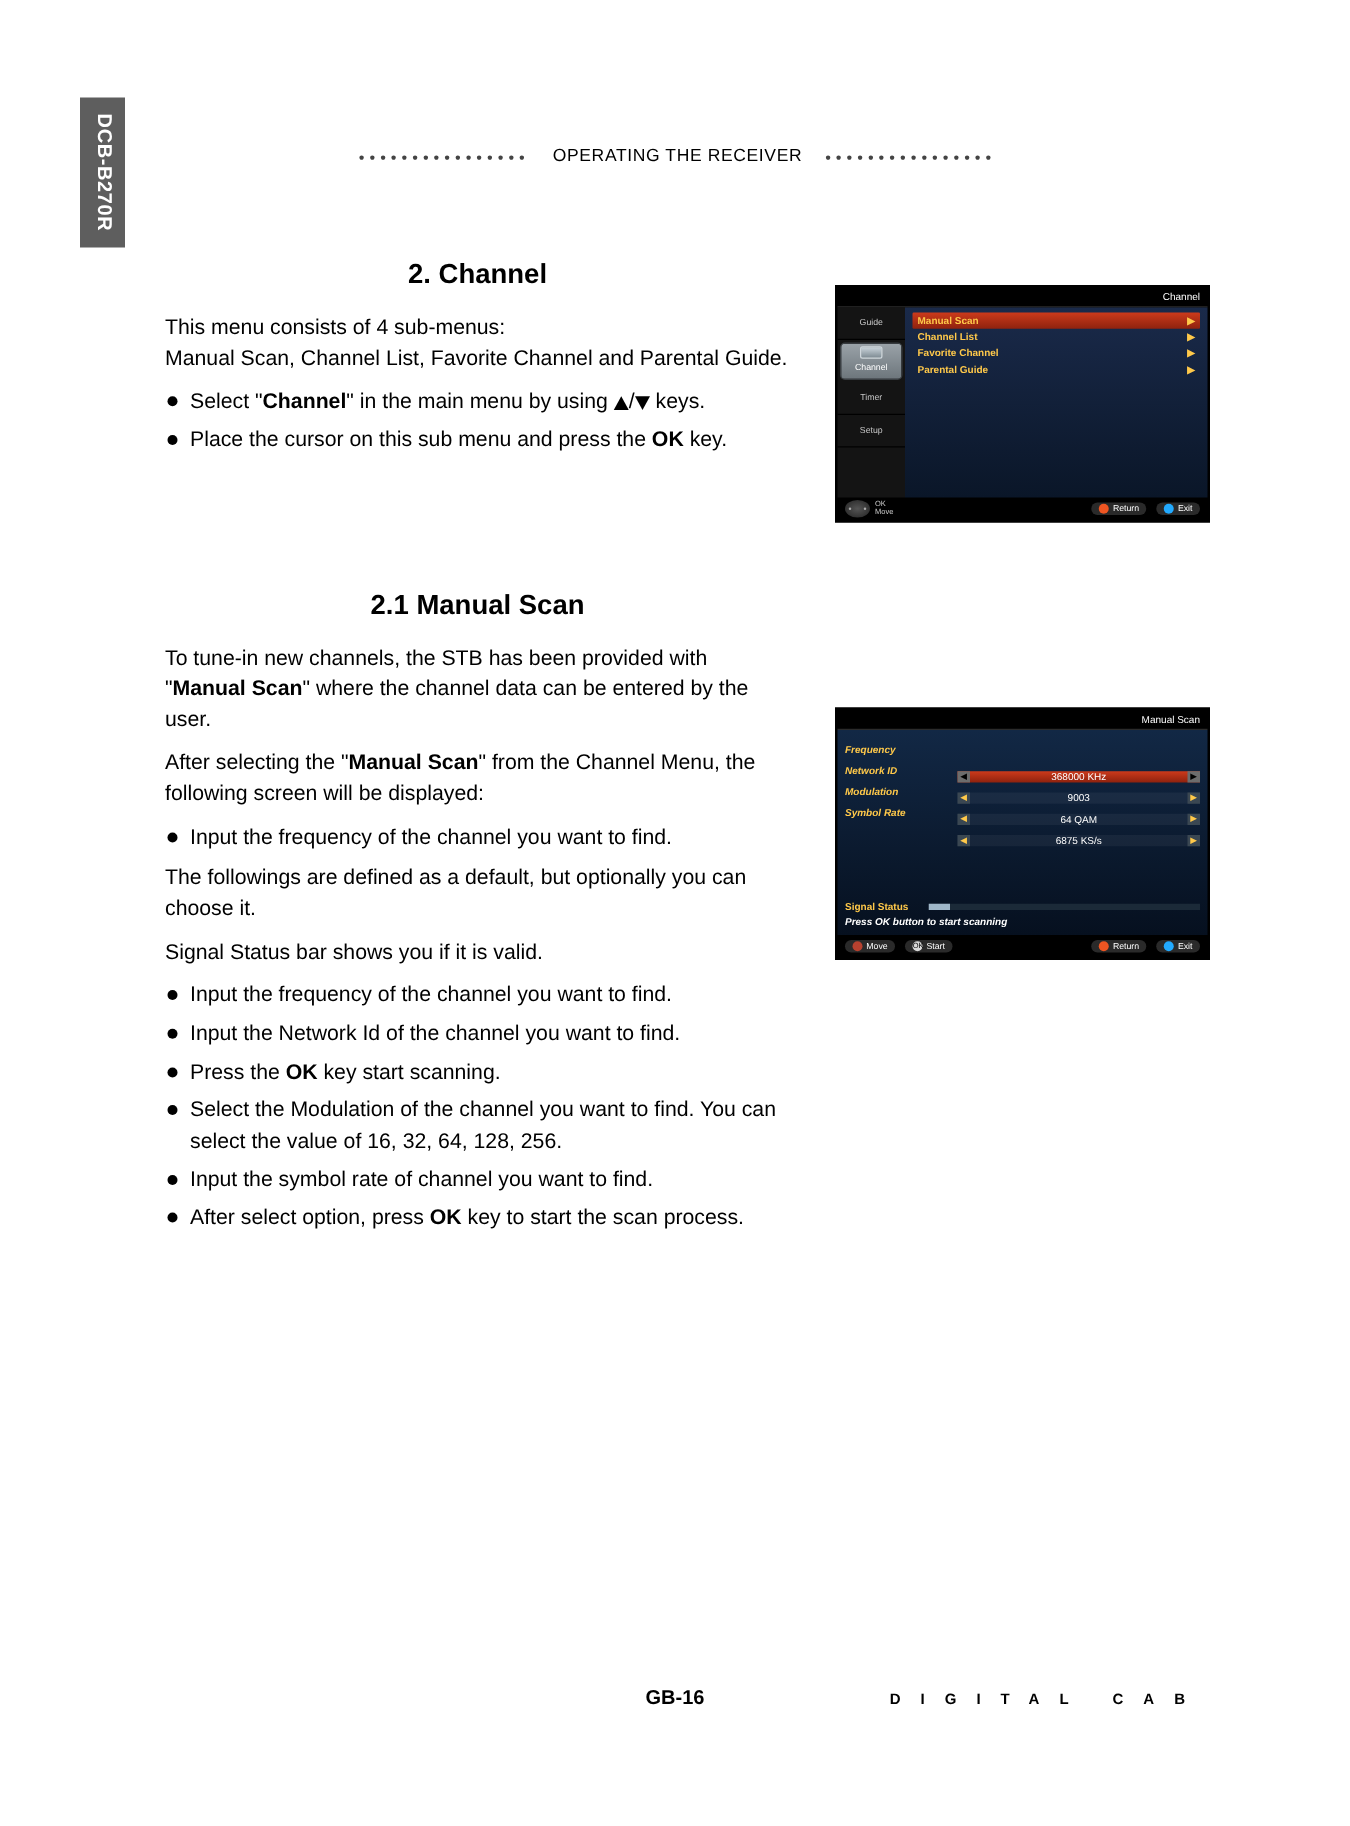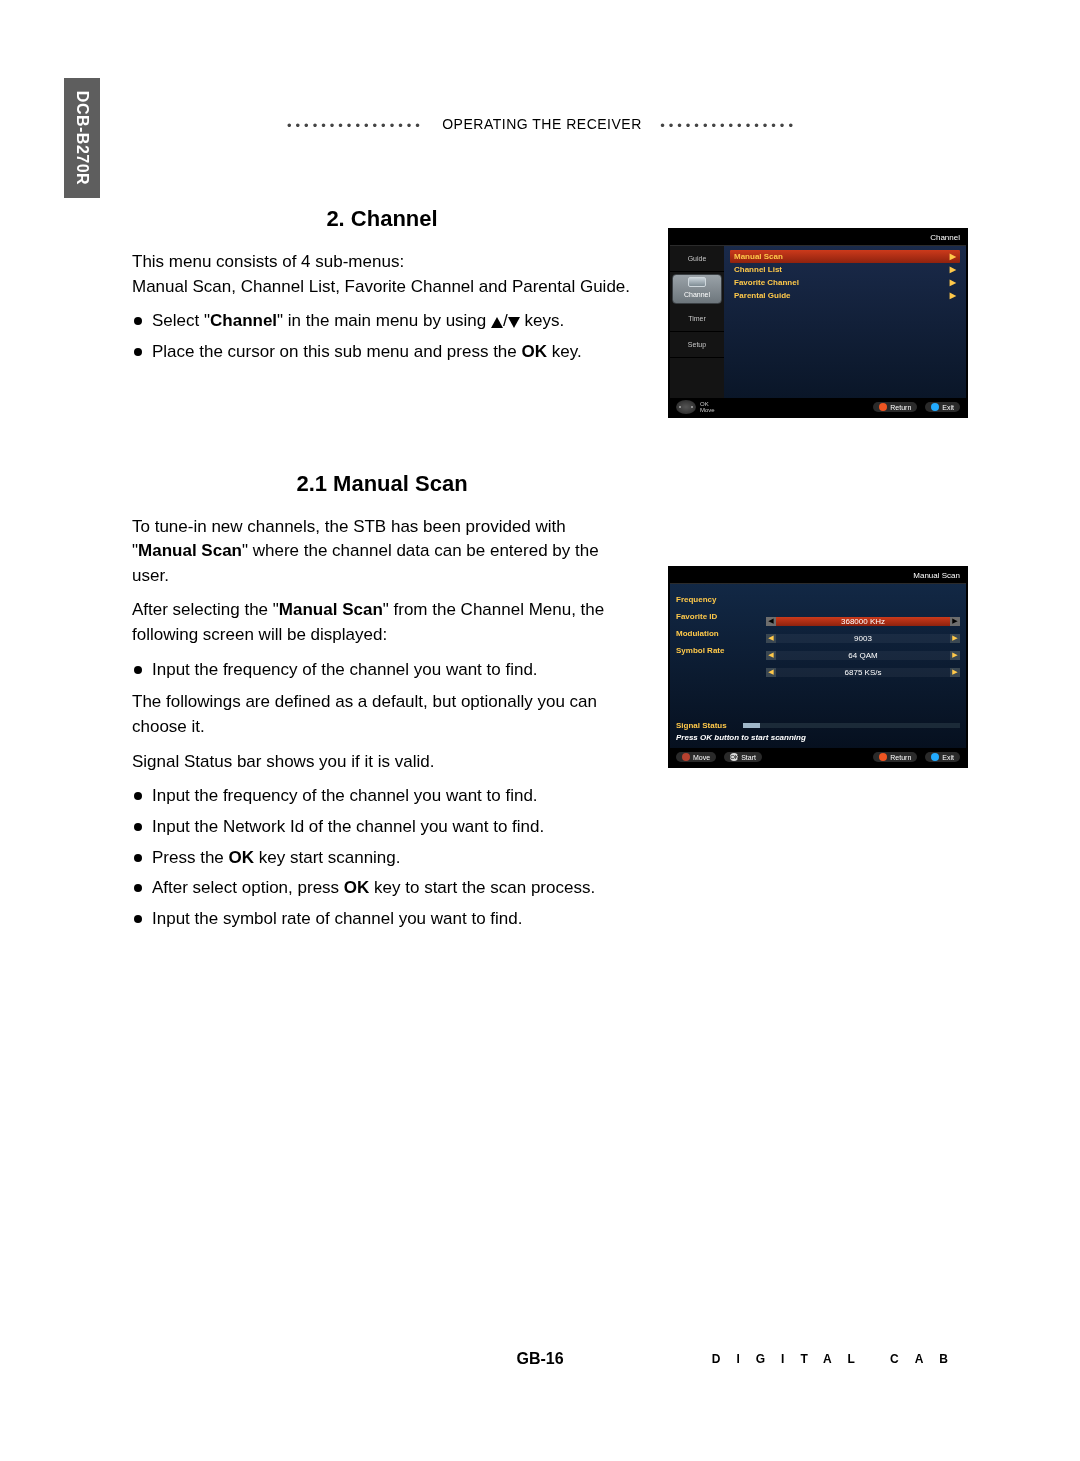--- a/index.html
+++ b/index.html
@@ -94,21 +94,21 @@
   .dot-ok { background:#d9d9d9;color:#000;font-size:6px;text-align:center;line-height:8px; }
   .dot-red { background:#e52; }
   .dot-blue { background:#2af; }
   .s1-foot-left { display:flex; align-items:center; gap:4px; font-size:6px; color:#ccc; }
   .nav-ctl { width:20px;height:14px;background:radial-gradient(#555,#222);border-radius:50%; position:relative; }
   .nav-ctl::before,.nav-ctl::after{content:"";position:absolute;background:#aaa;width:2px;height:2px;border-radius:50%;}
   .nav-ctl::before{left:3px;top:6px;} .nav-ctl::after{right:3px;top:6px;}
 
   .s2-body { background: linear-gradient(#122845,#06101f); padding:8px 6px 4px; height: calc(100% - 34px); display:flex; flex-direction:column; }
   .s2-row { display:flex; align-items:center; margin-bottom:3px; height:14px; }
-  .s2-label { width:90px; color:#ffc94a; font-weight:bold; font-size:8px; }
+  .s2-label { width:90px; color:#ffc94a; font-weight:bold; font-size:8px;font-style:italic; }
   .s2-val { flex:1; display:flex; align-items:flex-end; justify-content:center; position:relative; background:rgba(255,255,255,.05); font-size:8px; color:#fff;margin-top:44px; }
   .s2-val .l, .s2-val .r { position:absolute; top:0; bottom:0; width:10px; display:flex;align-items:center;justify-content:center; background:#3a4752; color:#ffc94a; font-size:7px; }
   .s2-val .l{left:0;} .s2-val .r{right:0;}
   .s2-row.sel .s2-val { background:linear-gradient(#cc3a1b,#8f220e); }
   .s2-row.sel .s2-val .l, .s2-row.sel .s2-val .r { background:#6d6d6d; color:#000; }
   .s2-spacer { flex:1; }
   .s2-sig { display:flex; align-items:center; gap:16px; font-size:8px; color:#ffc94a; font-weight:bold; margin-top:4px;}
   .s2-bar { flex:1; height:5px; background:#1b2a38; position:relative; }
   .s2-bar::before { content:""; position:absolute; left:0; top:0; bottom:0; width:8%; background:#9fb7c9; }
   .s2-hint { font-size:8px; color:#fff; font-weight:bold; margin:3px 0 2px;font-style:italic; }
@@ -211,38 +211,39 @@
       </div>
       <ul class="bullets">
         <li>Input the frequency of the channel you want to find.</li>
       </ul>
       <div class="para" style="margin-top:8px;">The followings are defined as a default, but optionally you can choose it.</div>
       <div class="para">Signal Status bar shows you if it is valid.</div>
       <ul class="bullets">
         <li>Input the frequency of the channel you want to find.</li>
         <li>Input the Network Id of the channel you want to find.</li>
         <li><span>Press the </span><span class="b">OK</span><span> key start scanning.</span></li>
+        <li>Select the Modulation of the channel you want to find. You can select the value of 16, 32, 64, 128, 256.</li>
+        <li>Input the symbol rate of channel you want to find.</li>
         <li><span>After select option, press </span><span class="b">OK</span><span> key to start the scan process.</span></li>
-        <li>Input the symbol rate of channel you want to find.</li>
       </ul>
     </div>
 
     <div class="shot shot2">
       <div class="shot-title">Manual Scan</div>
       <div class="s2-body">
         <div class="s2-row sel">
           <div class="s2-label">Frequency</div>
           <div class="s2-val">
               <span class="l">◀</span>
               <span>368000 KHz</span>
               <span class="r">▶</span>
             </div>
         </div>
         <div class="s2-row">
-          <div class="s2-label">Favorite ID</div>
+          <div class="s2-label">Network ID</div>
           <div class="s2-val">
               <span class="l">◀</span>
               <span>9003</span>
               <span class="r">▶</span>
             </div>
         </div>
         <div class="s2-row">
           <div class="s2-label">Modulation</div>
           <div class="s2-val">
               <span class="l">◀</span>

